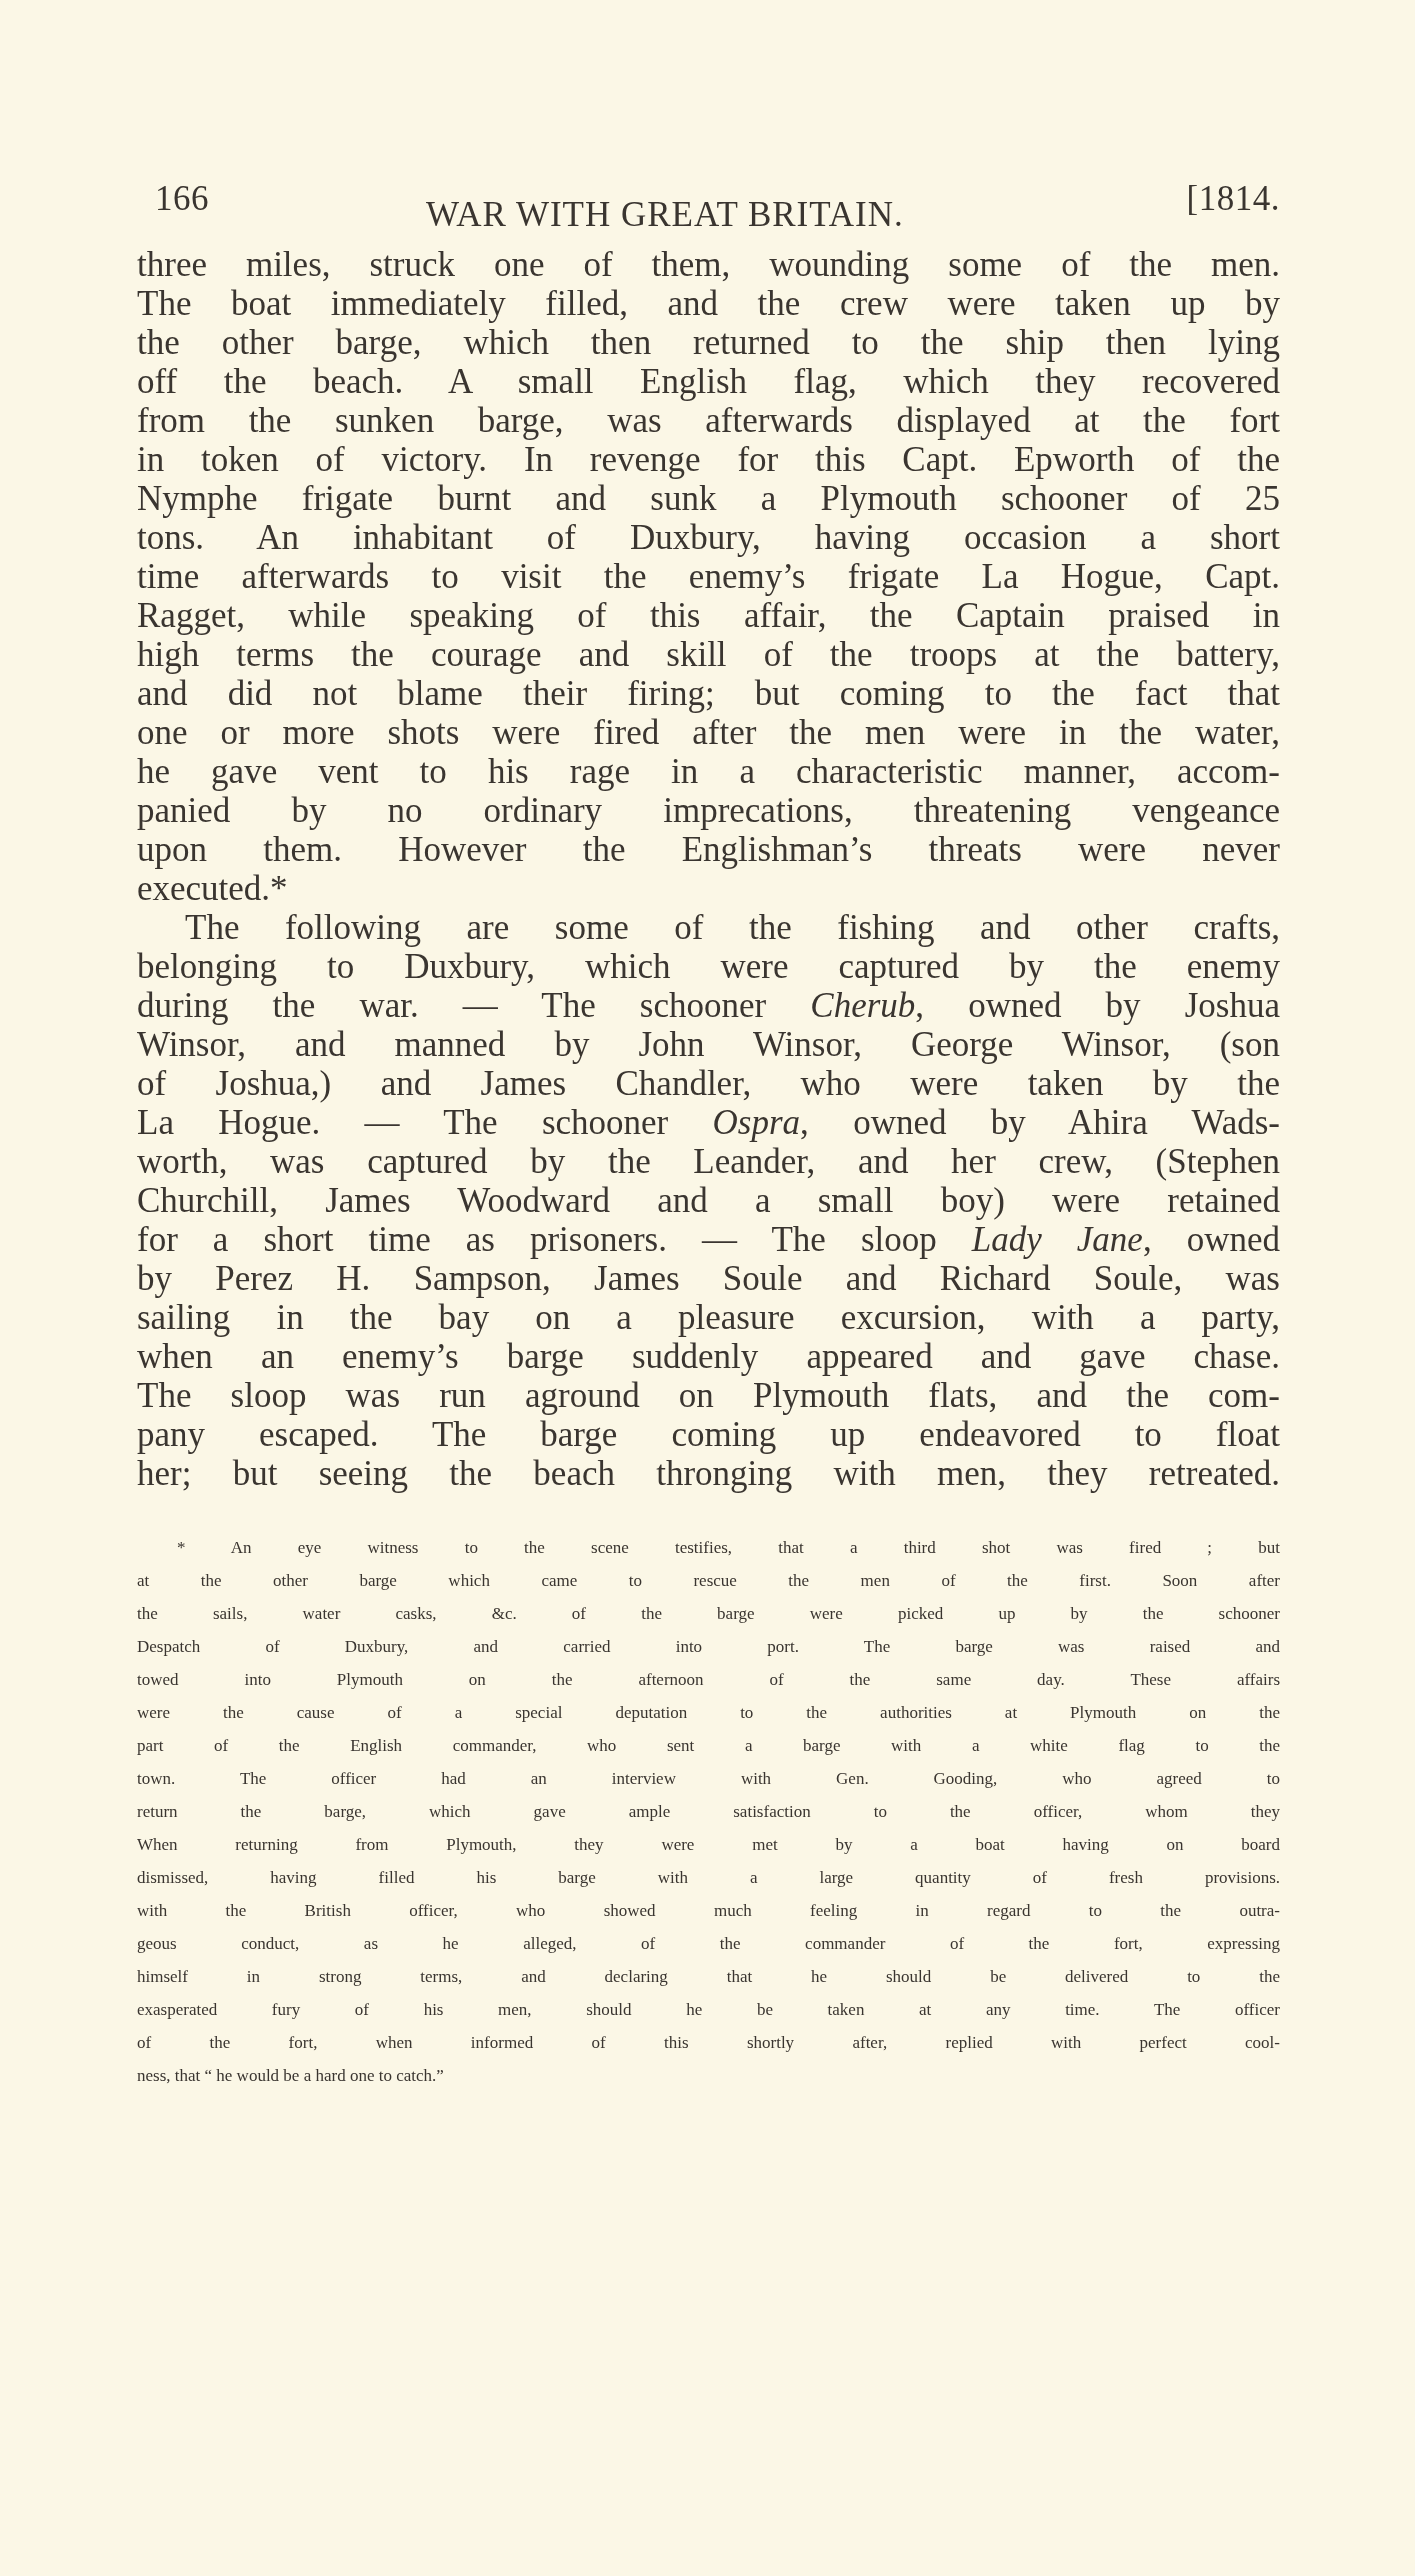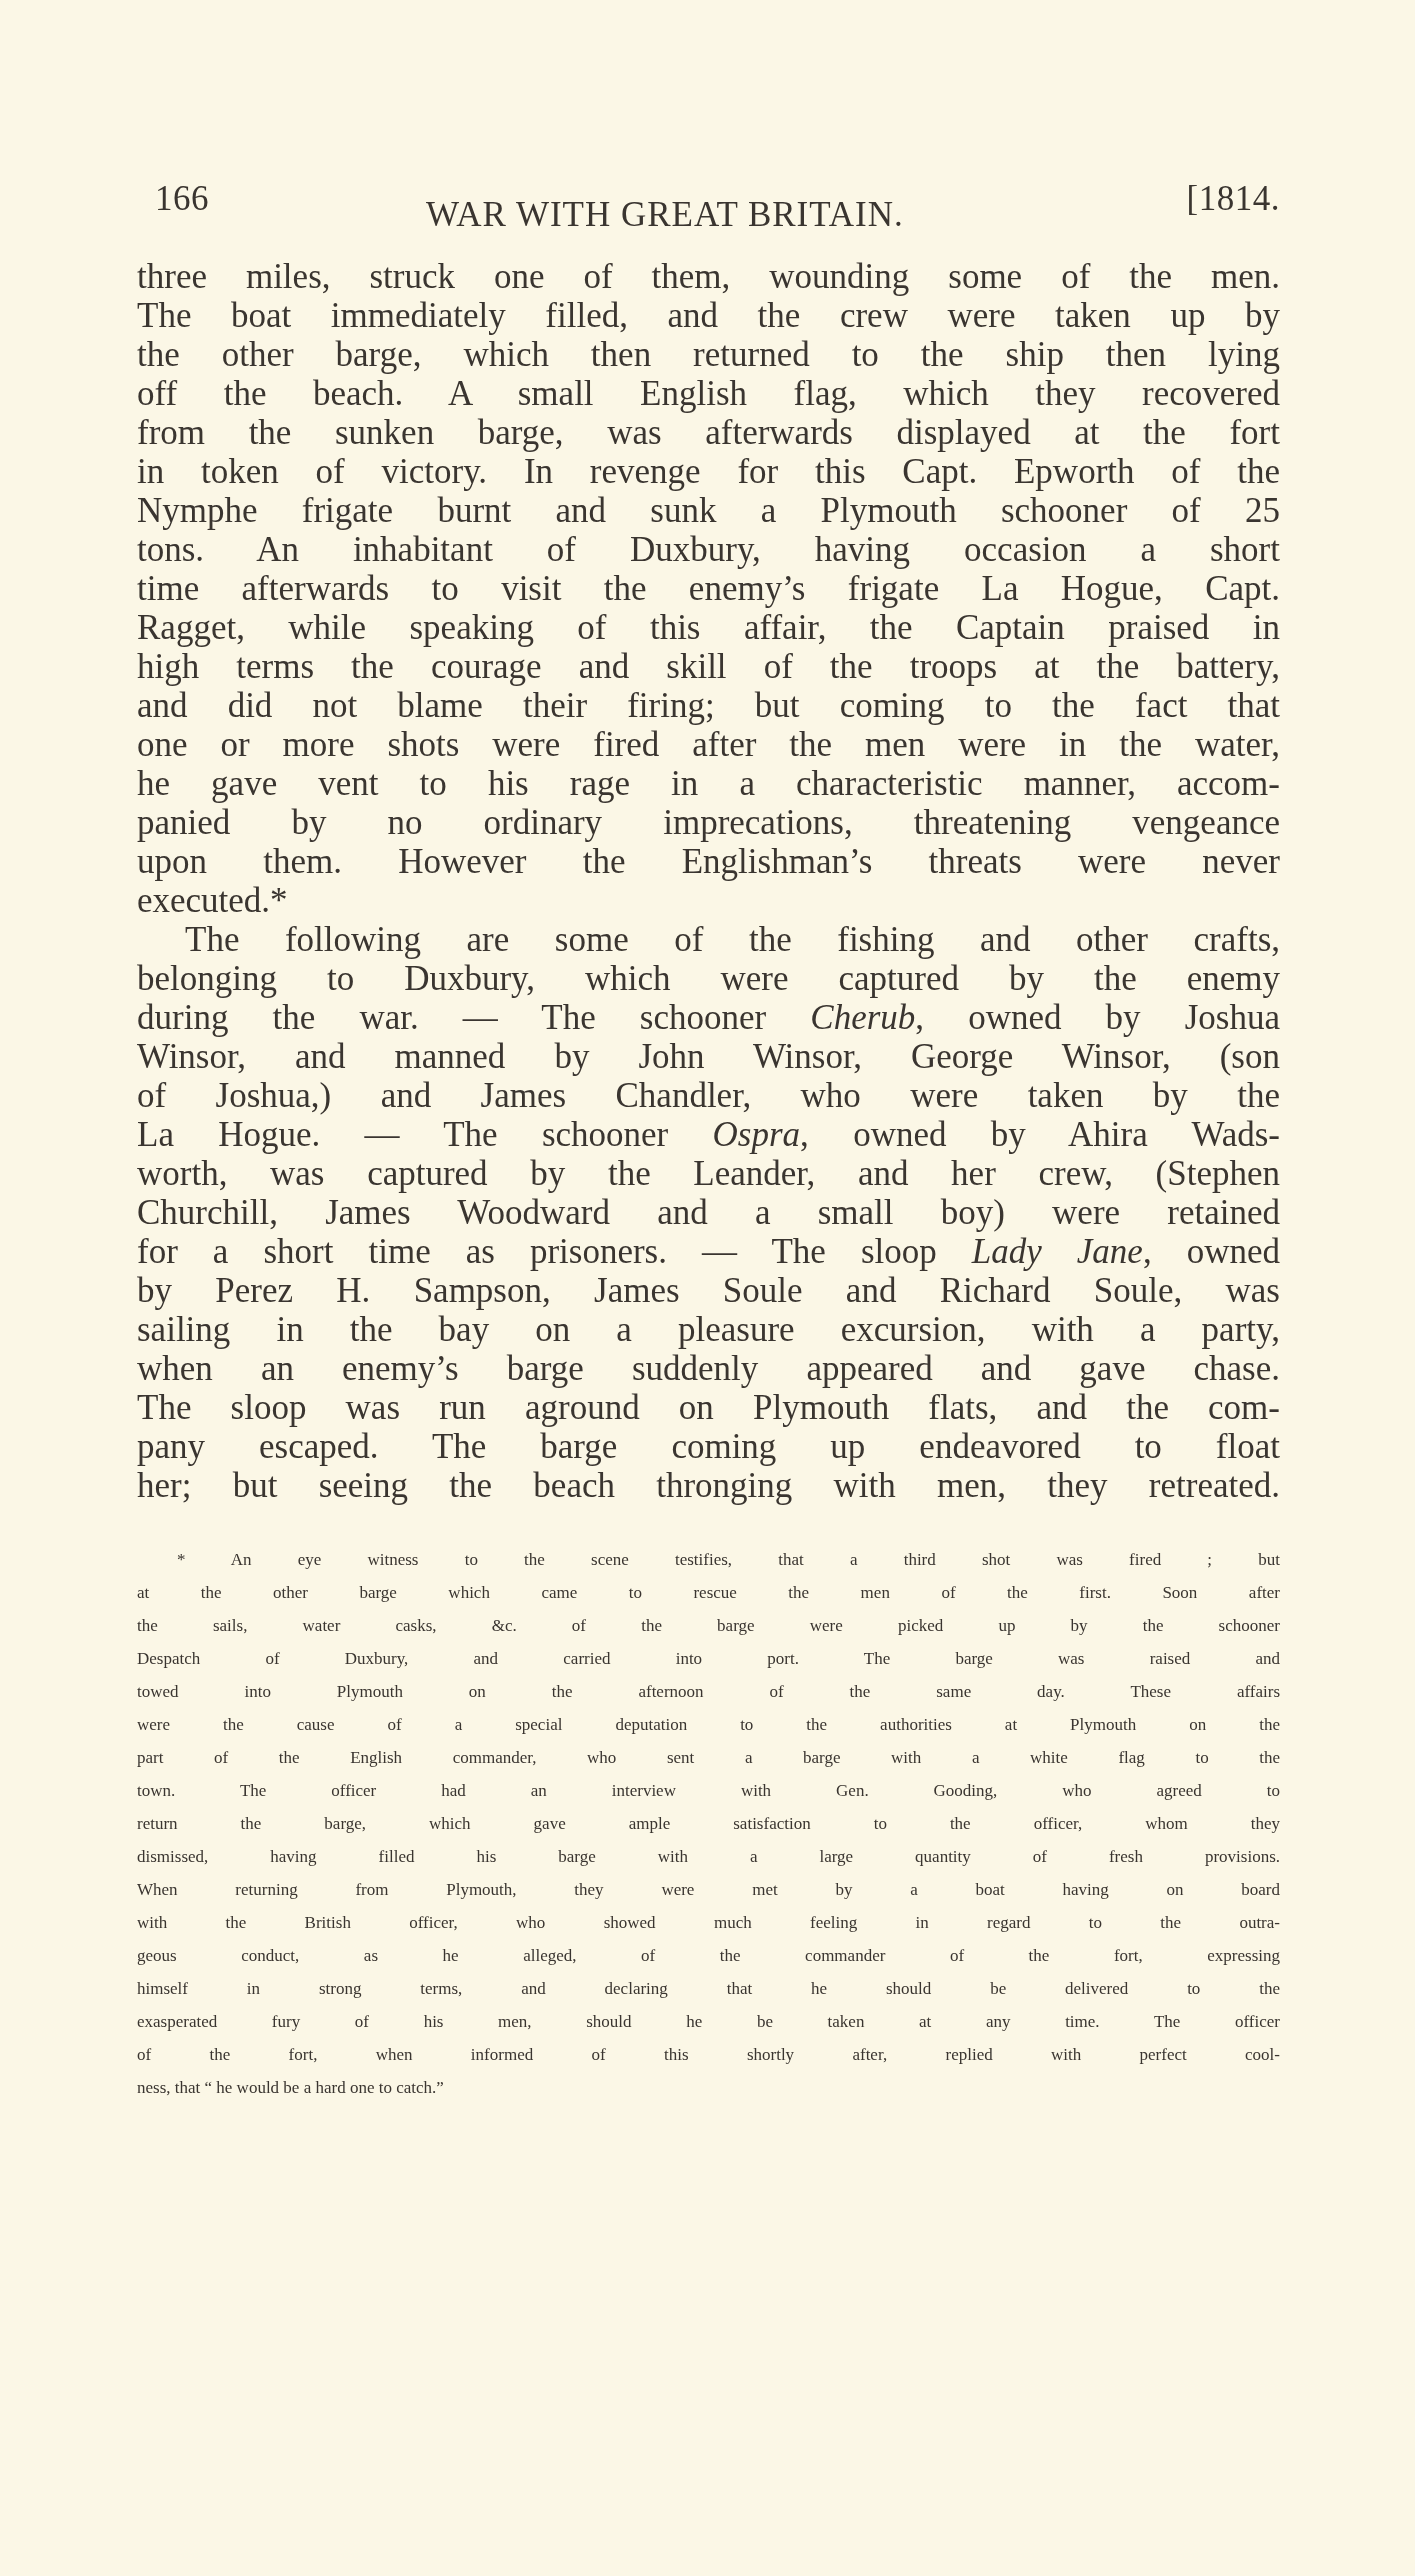--- a/index.html
+++ b/index.html
@@ -40,21 +40,21 @@
       top: 0;
       letter-spacing: 1px;
       margin-top: 16px;
     }
     .running-head .running-year {
       position: absolute;
       right: 0;
       top: 0;
     }
     .body-text {
-      margin-top: 30px;
+      margin-top: 18px;
       font-size: 35px;
       line-height: 39px;
     }
     .line {
       display: block;
       white-space: nowrap;
       text-align: justify;
       text-align-last: justify;
       height: 39px;
       overflow: visible;
@@ -133,22 +133,22 @@
   <div class="footnote">
     <span class="line indent">* An eye witness to the scene testifies, that a third shot was fired ; but</span>
     <span class="line">at the other barge which came to rescue the men of the first.  Soon after</span>
     <span class="line">the sails, water casks, &amp;c. of the barge were picked up by the schooner</span>
     <span class="line">Despatch of Duxbury, and carried into port.  The barge was raised and</span>
     <span class="line">towed into Plymouth on the afternoon of the same day.  These affairs</span>
     <span class="line">were the cause of a special deputation to the authorities at Plymouth on the</span>
     <span class="line">part of the English commander, who sent a barge with a white flag to the</span>
     <span class="line">town.  The officer had an interview with Gen. Gooding, who agreed to</span>
     <span class="line">return the barge, which gave ample satisfaction to the officer, whom they</span>
+    <span class="line">When returning from Plymouth, they were met by a boat having on board</span>
     <span class="line">dismissed, having filled his barge with a large quantity of fresh provisions.</span>
-    <span class="line">When returning from Plymouth, they were met by a boat having on board</span>
     <span class="line">with the British officer, who showed much feeling in regard to the outra-</span>
     <span class="line">geous conduct, as he alleged, of the commander of the fort, expressing</span>
     <span class="line">himself in strong terms, and declaring that he should be delivered to the</span>
     <span class="line">exasperated fury of his men, should he be taken at any time.  The officer</span>
     <span class="line">of the fort, when informed of this shortly after, replied with perfect cool-</span>
     <span class="line last">ness, that “ he would be a hard one to catch.”</span>
   </div>
 
 </div>
 

